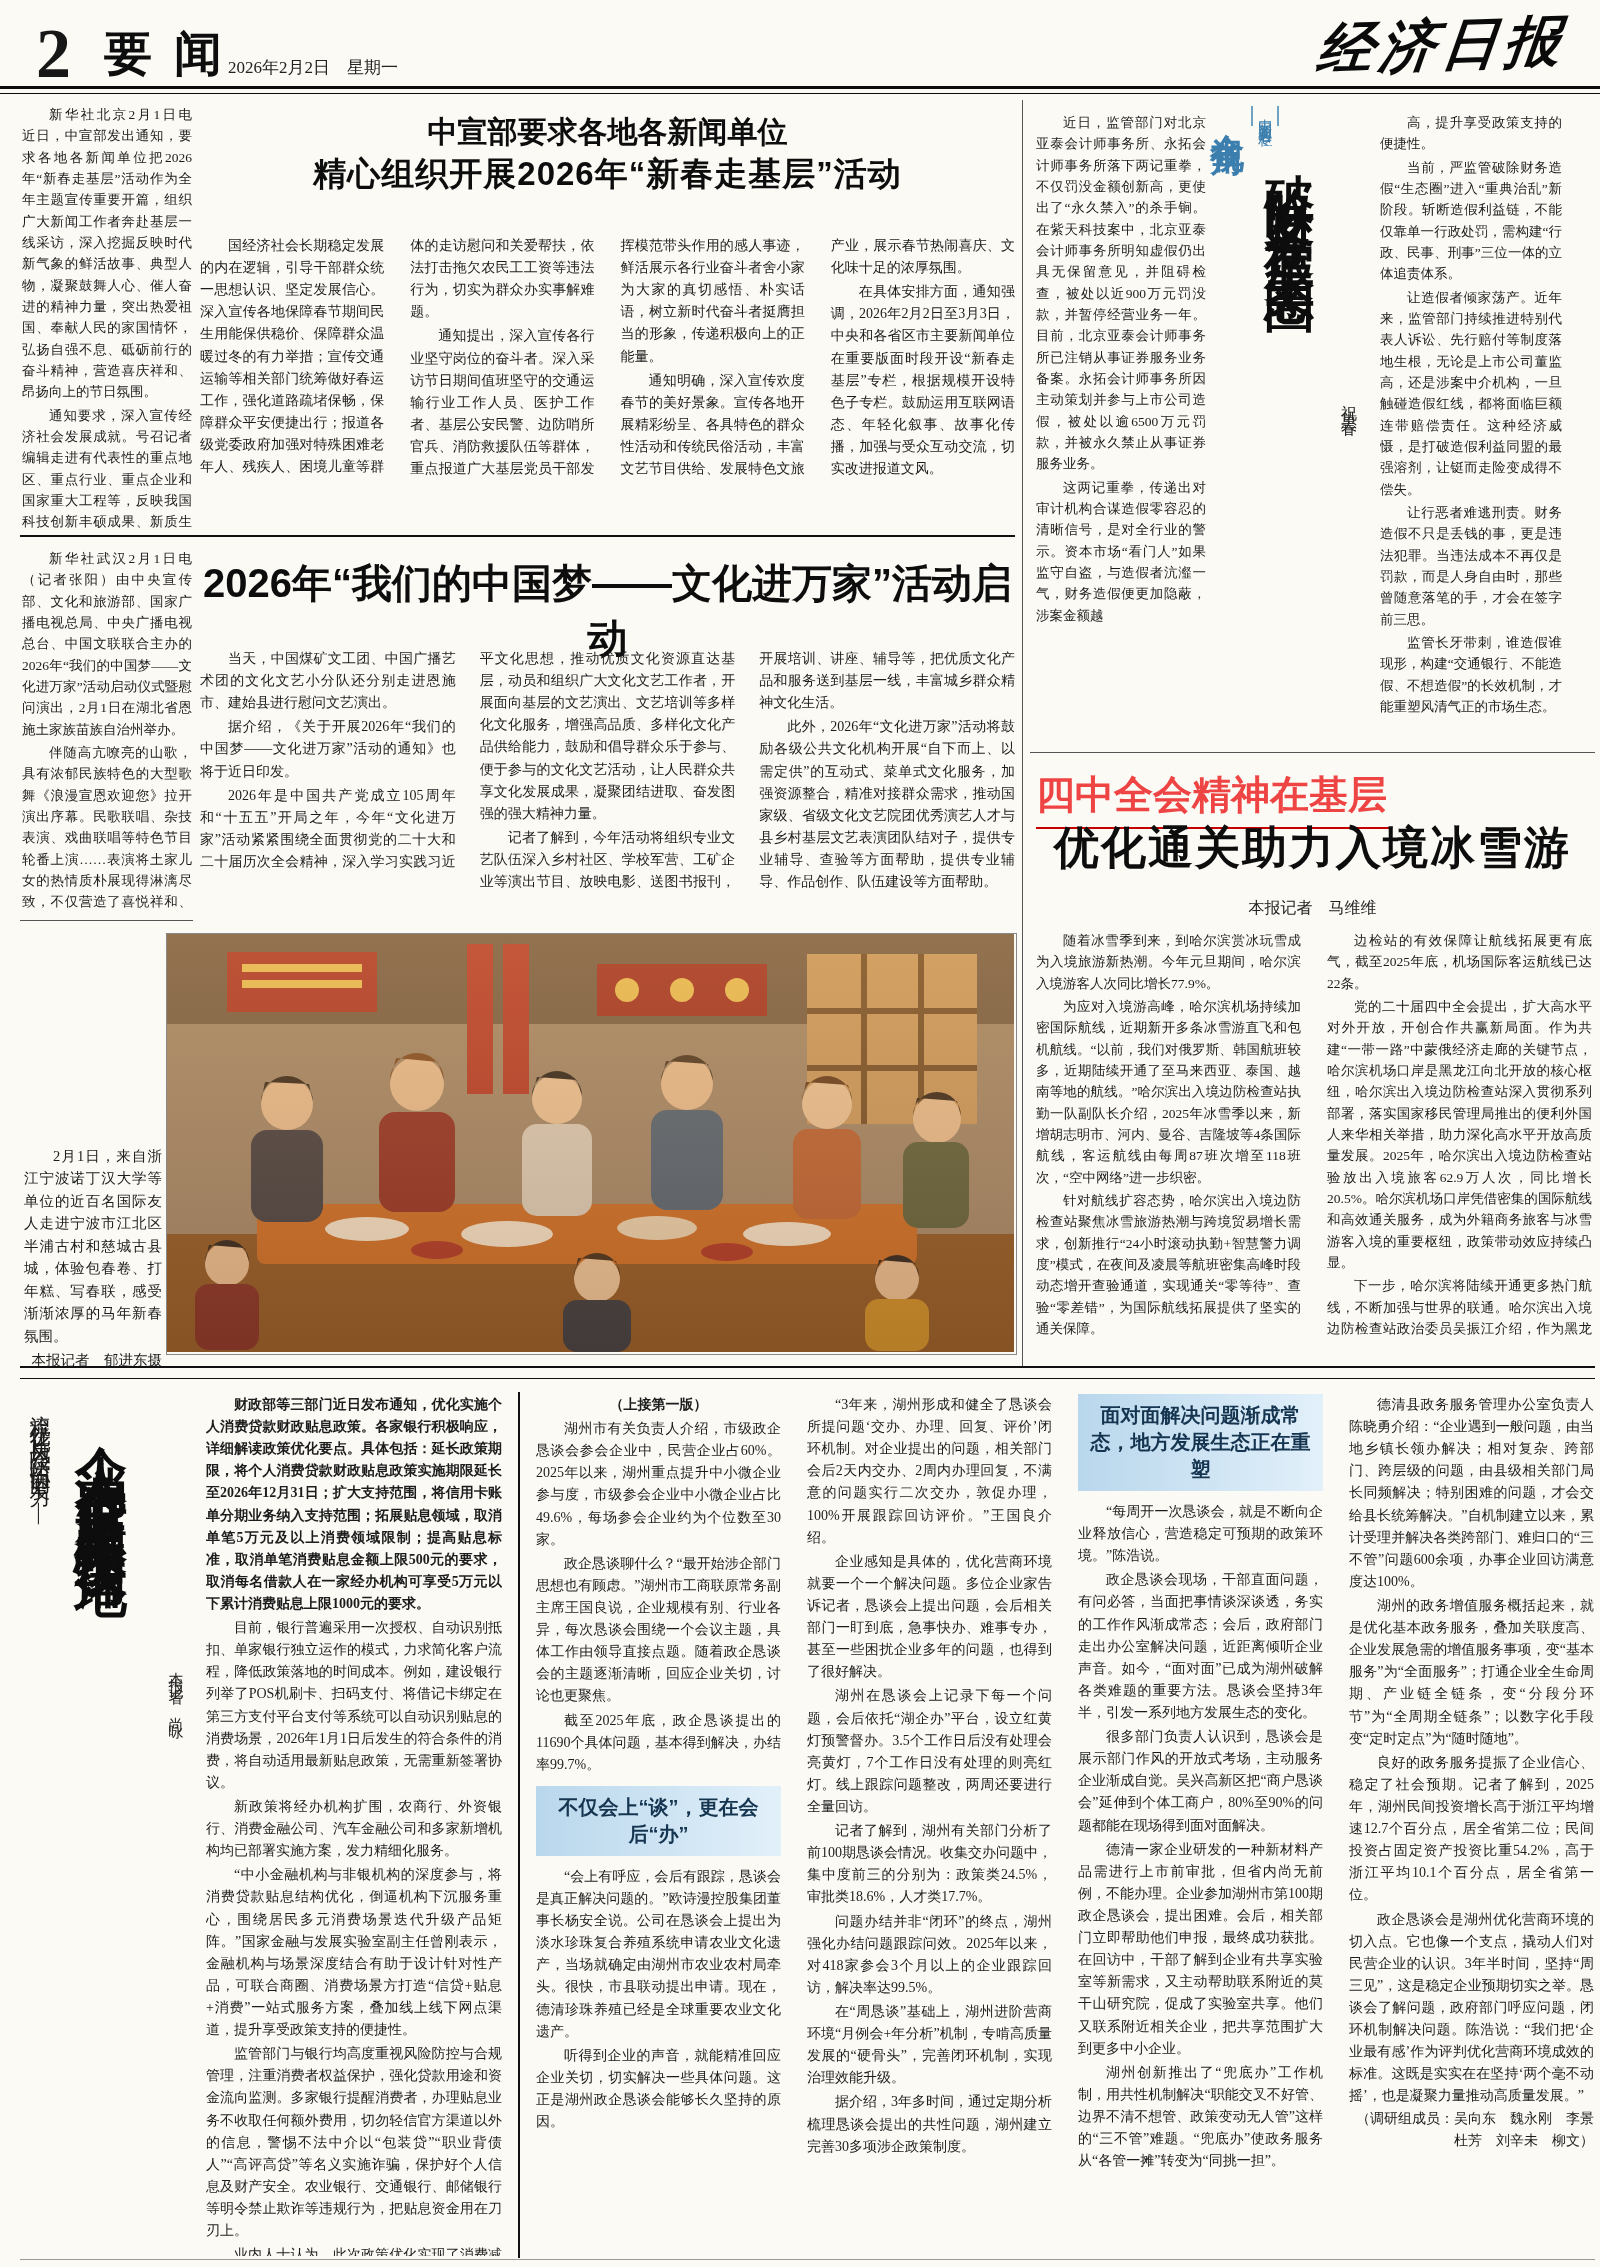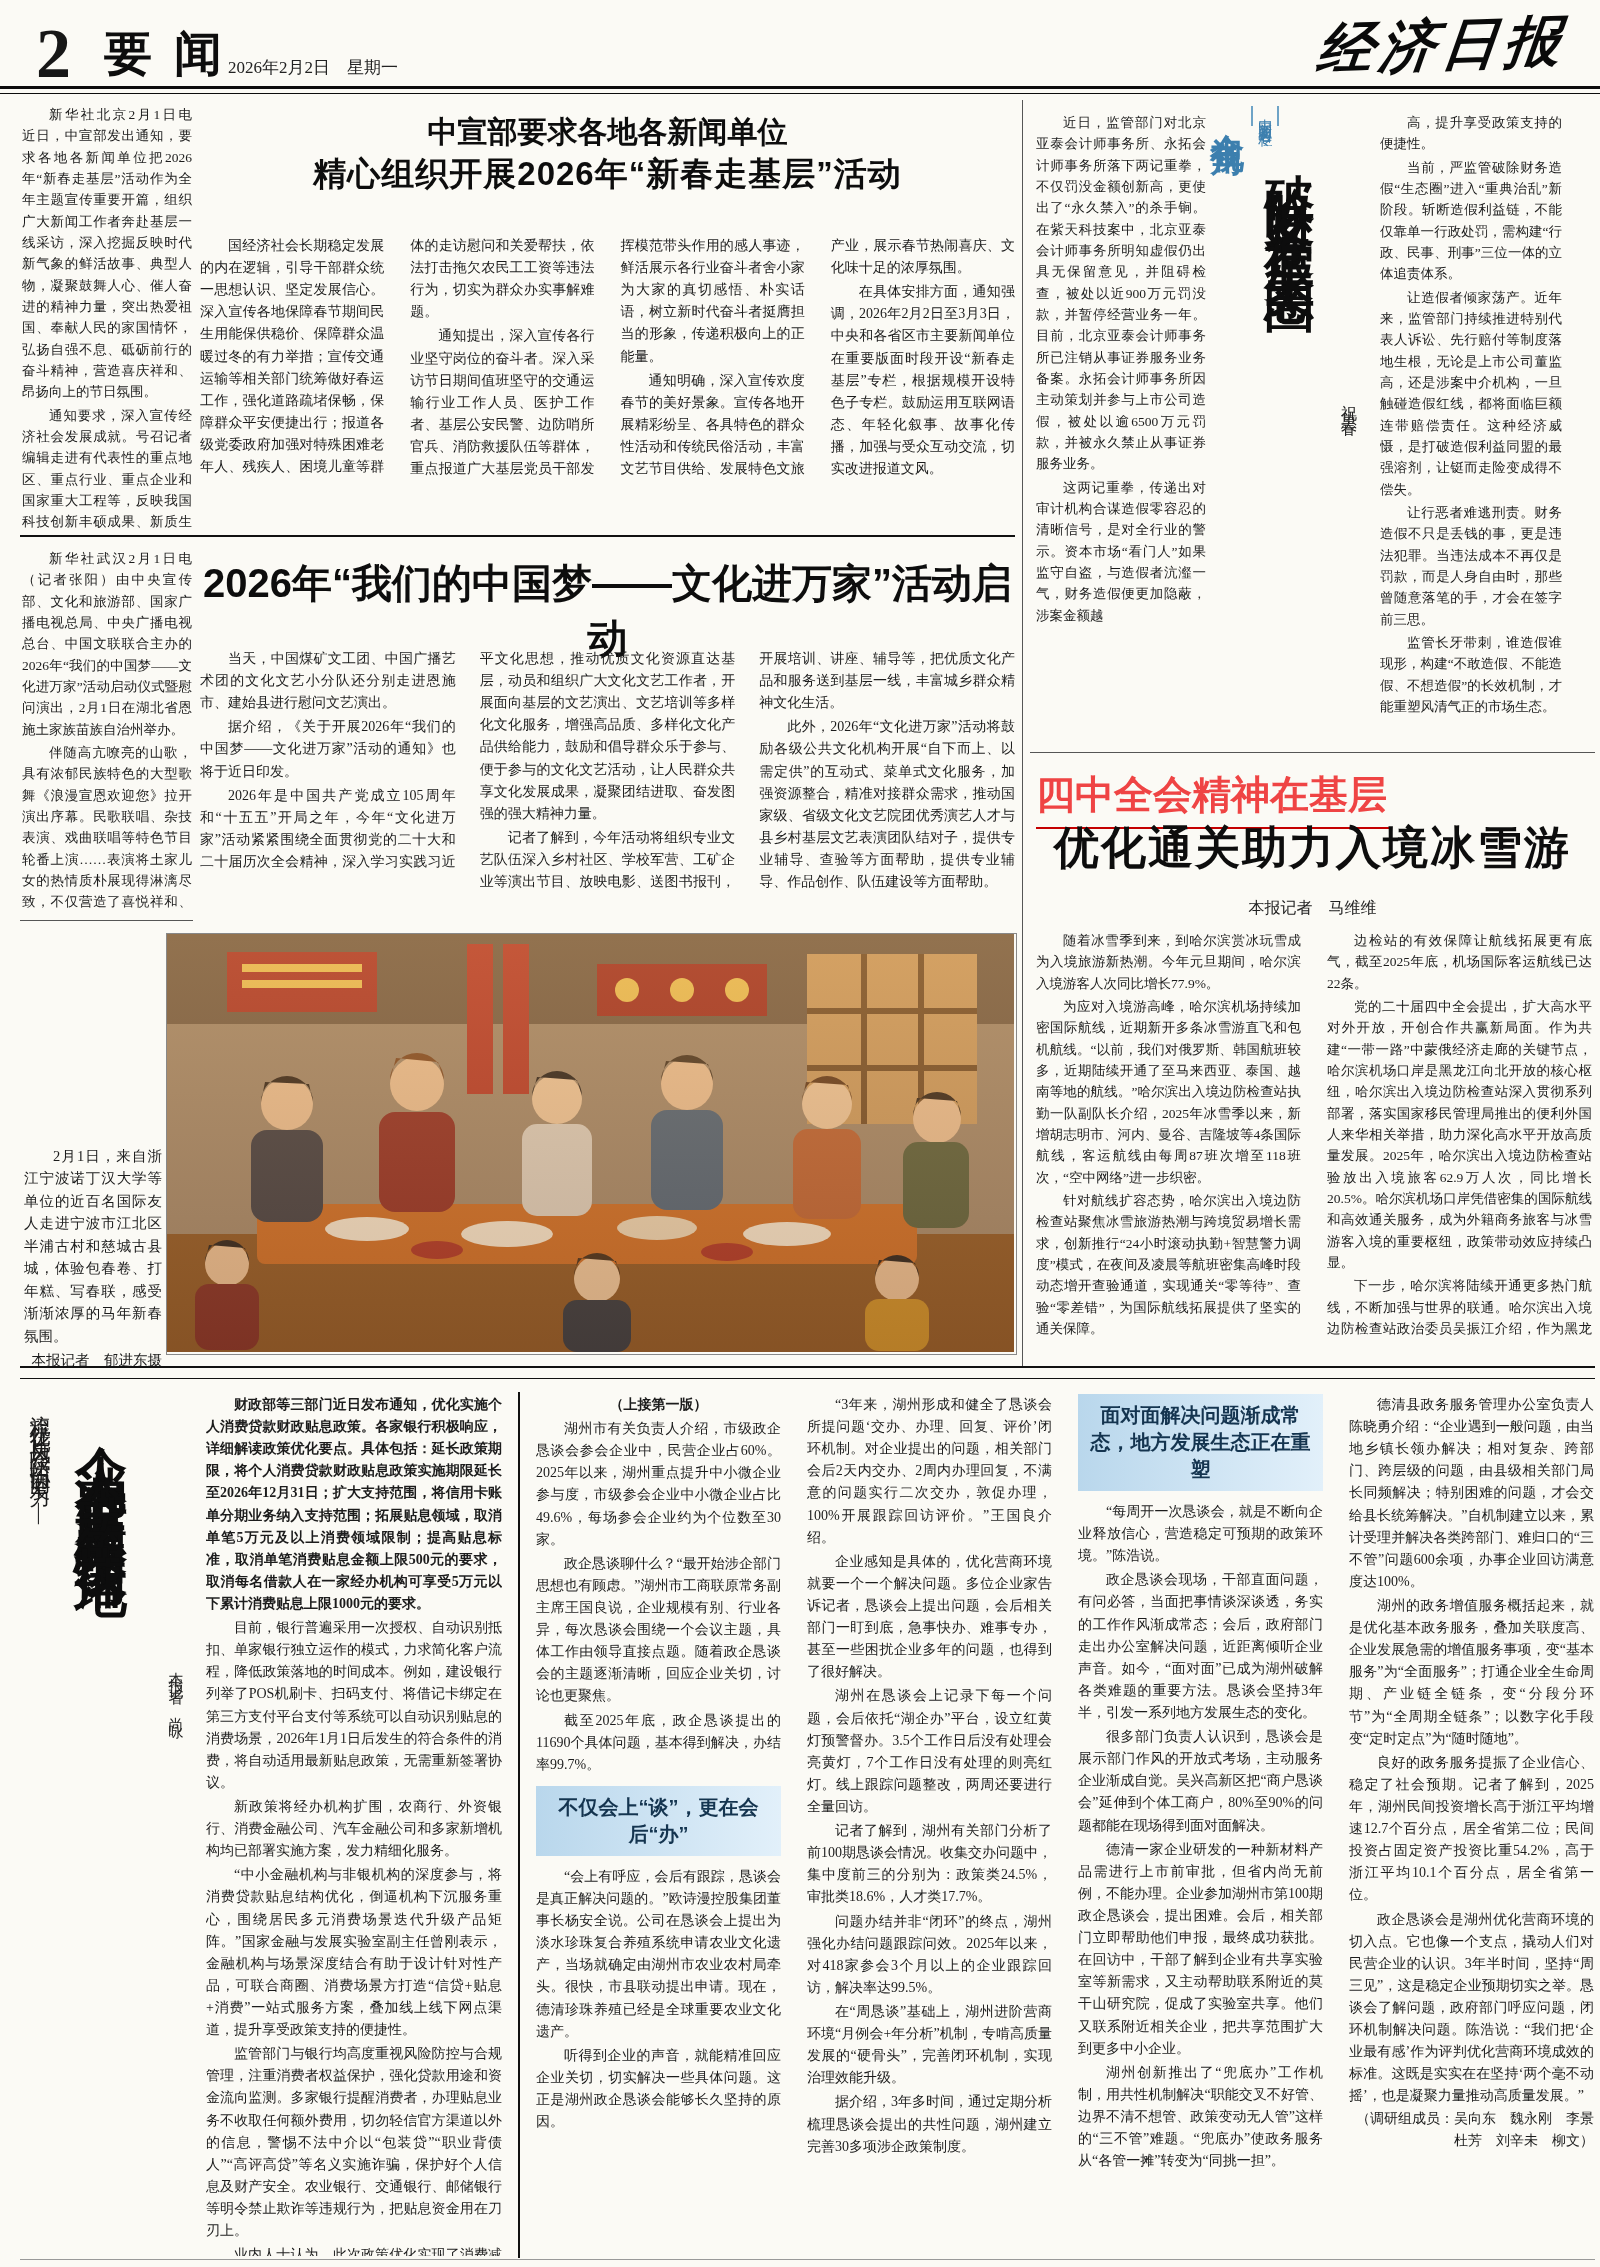--- a/index.html
+++ b/index.html
@@ -167,21 +167,21 @@
     <div class="vert gv-label">金视角</div>
     <div class="vert gv-sub">中国新闻奖名专栏</div>
   </div>
   <div class="abs hl vert gv-head" style="left:1262px;top:134px;height:650px;">破除财务造假生态圈</div>
   <div class="abs vert gv-author" style="left:1338px;top:392px;height:140px;">祝惠春</div>
   <div class="abs col f135" style="left:1380px;top:112px;width:182px;height:636px;">
       <p>高，提升享受政策支持的便捷性。</p>
       <p>当前，严监管破除财务造假“生态圈”进入“重典治乱”新阶段。斩断造假利益链，不能仅靠单一行政处罚，需构建“行政、民事、刑事”三位一体的立体追责体系。</p>
       <p>让造假者倾家荡产。近年来，监管部门持续推进特别代表人诉讼、先行赔付等制度落地生根，无论是上市公司董监高，还是涉案中介机构，一旦触碰造假红线，都将面临巨额连带赔偿责任。这种经济威慑，是打破造假利益同盟的最强溶剂，让铤而走险变成得不偿失。</p>
       <p>让行恶者难逃刑责。财务造假不只是丢钱的事，更是违法犯罪。当违法成本不再仅是罚款，而是人身自由时，那些曾随意落笔的手，才会在签字前三思。</p>
-      <p>监管长牙带刺，谁造假谁现形，构建“不敢造假、不能造假、不想造假”的长效机制，才能重塑风清气正的市场生态。</p>
+      <p>监管长牙带刺，谁造假谁现形，构建“交通银行、不能造假、不想造假”的长效机制，才能重塑风清气正的市场生态。</p>
     </div>
 
   <div class="abs thinrule" style="left:1030px;top:752px;width:565px;height:1px;"></div>
   <div class="abs" style="left:1036px;top:768px;">
     <span class="eyebrow">四中全会精神在基层</span>
   </div>
   <div class="abs hl head3" style="left:1030px;top:818px;width:565px;">优化通关助力入境冰雪游</div>
   <div class="abs byline" style="left:1030px;top:898px;width:565px;">本报记者　马维维</div>
   <div class="abs col f135 cols2" style="left:1036px;top:930px;width:556px;height:428px;">
       <p>随着冰雪季到来，到哈尔滨赏冰玩雪成为入境旅游新热潮。今年元旦期间，哈尔滨入境游客人次同比增长77.9%。</p>

